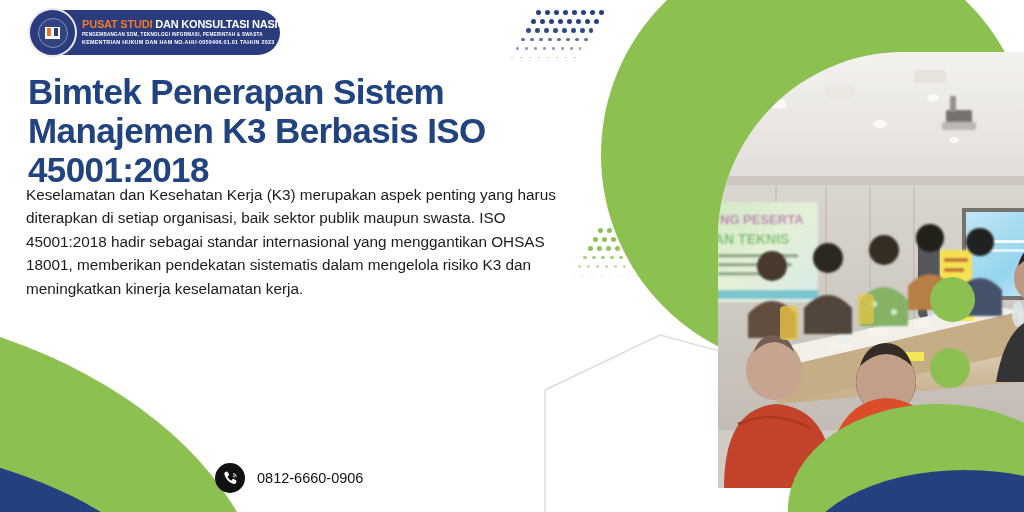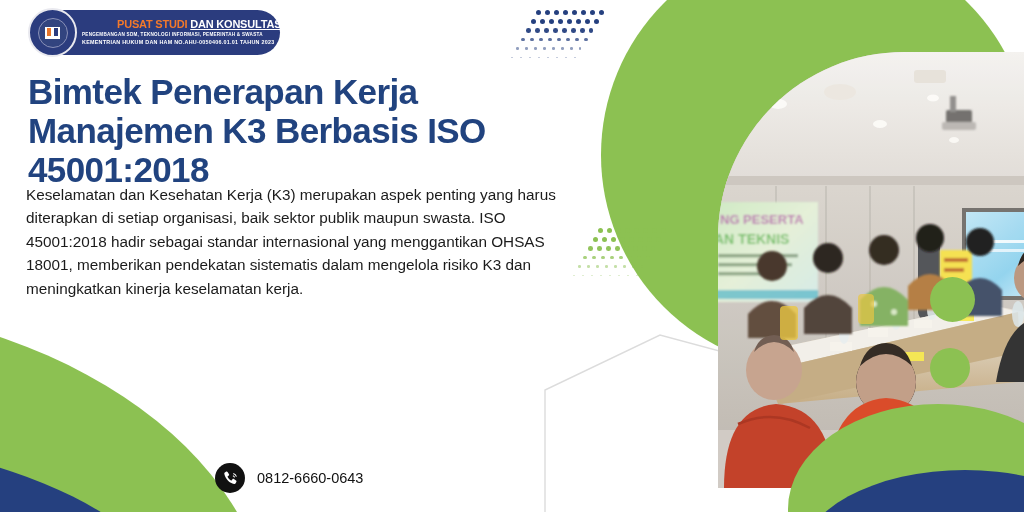--- a/index.html
+++ b/index.html
@@ -105,22 +105,22 @@
   }
   .seal-book:after {
     content:""; position:absolute; right:2px; top:1px;
     width:4px; height:8px; background:#2B3C7E;
   }
   .logo-text { margin-left:52px; line-height:1.05; }
   .logo-l1 {
     font-size:11px; font-weight:bold; letter-spacing:-0.2px;
     white-space:nowrap;
   }
-  .logo-l1 .org-a { color:#F4792A;margin-left:35px; }
-  .logo-l1 .org-b { color:#ffffff;text-decoration:underline; }
+  .logo-l1 .org-a { color:#F4792A; }
+  .logo-l1 .org-b { color:#ffffff; }
   .logo-l2 {
     font-size:4.6px; font-weight:bold; color:#ffffff;
     letter-spacing:0.25px; white-space:nowrap; margin-top:2px;
   }
   .logo-l3 {
     font-size:5.4px; font-weight:bold; color:#ffffff;
     letter-spacing:0.25px; white-space:nowrap; margin-top:2px;
   }
 
   
@@ -455,34 +455,34 @@
     <div class="logo-text">
       <div class="logo-l1">
         <span class="org-a">PUSAT STUDI</span>
         <span class="org-b">DAN KONSULTASI NASIONAL</span>
       </div>
       <div class="logo-l2">PENGEMBANGAN SDM, TEKNOLOGI INFORMASI, PEMERINTAH &amp; SWASTA</div>
       <div class="logo-l3">KEMENTRIAN HUKUM DAN HAM NO.AHU-0050406.01.01 TAHUN 2023</div>
     </div>
   </div>
 
-  <h1 class="headline">Bimtek Penerapan Kerja Manajemen K3 Berbasis ISO 45001:2018</h1>
+  <h1 class="headline">Bimtek Penerapan Sistem Manajemen K3 Berbasis ISO 45001:2018</h1>
 
   <div class="body-copy">
     <p>Keselamatan dan Kesehatan Kerja (K3) merupakan aspek penting yang harus diterapkan di setiap organisasi, baik sektor publik maupun swasta. ISO 45001:2018 hadir sebagai standar internasional yang menggantikan OHSAS 18001, memberikan pendekatan sistematis dalam mengelola risiko K3 dan meningkatkan kinerja keselamatan kerja.</p>
   </div>
 
   <div class="footer">
 
 
     <div class="contact">
       <span class="c-icon">
         <svg width="19" height="19" viewBox="0 0 24 24">
           <path fill="#fff" d="M6.6 3.3c.6-.3 1.3-.1 1.7.5l1.8 2.7c.4.6.3 1.4-.3 1.8l-1.2.9c-.3.2-.4.6-.2 1 .9 1.8 2.4 3.3 4.2 4.2.4.2.8.1 1-.2l.9-1.2c.4-.6 1.2-.7 1.8-.3l2.7 1.8c.6.4.8 1.1.5 1.7l-.8 1.6c-.4.8-1.3 1.3-2.2 1.1C11 18 6 13 4.2 6.3c-.2-.9.3-1.8 1.1-2.2z"></path>
           <path fill="none" stroke="#fff" stroke-width="1.3" d="M15.5 5.6a6.5 6.5 0 0 1 4 4M15 8.4a3.6 3.6 0 0 1 2.2 2.2"></path>
         </svg>
       </span>
-      <span class="c-text">0812-6660-0643</span>
+      <span class="c-text">0812-6660-0906</span>
     </div>
 
 
   </div>
 </div>
 
 </body></html>

